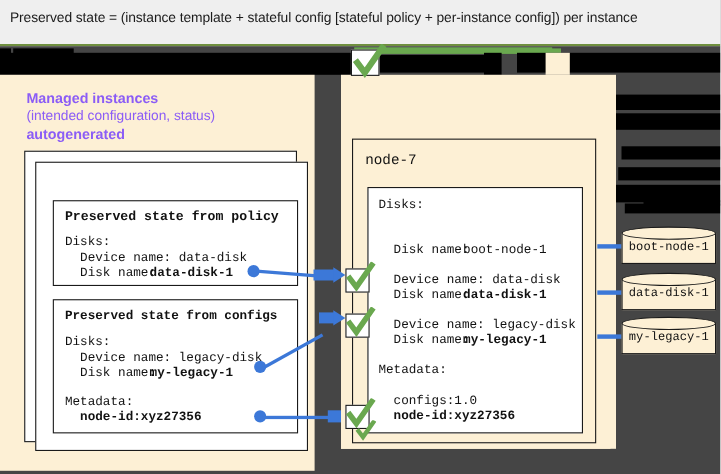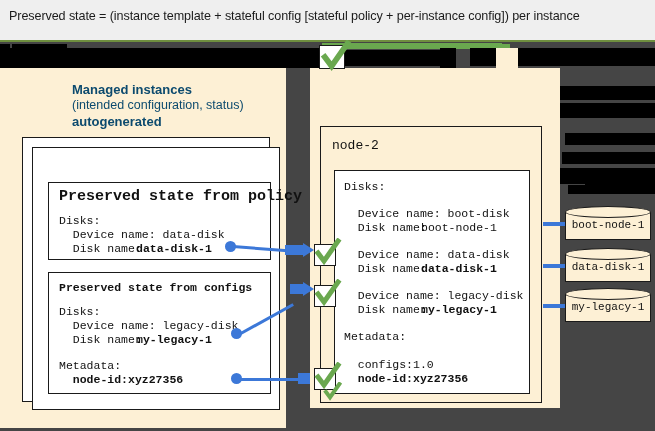--- a/index.html
+++ b/index.html
@@ -78,23 +78,22 @@
     position: absolute;
     background: #fdf0d5;
     border: 1px solid #1a1a1a;
     box-sizing: border-box;
   }
 
   
   .sans {
     position: absolute;
     font-family: "Liberation Sans", sans-serif;
-    color: #0c4a6e;
+    color: #8b5cf6;
     white-space: pre;
-    margin-left: 48px;
   }
   .mono {
     position: absolute;
     font-family: "Liberation Mono", "DejaVu Sans Mono", monospace;
     color: #111111;
     white-space: pre;
     line-height: 14px;
   }
   .b { font-weight: bold; }
 
@@ -221,46 +220,45 @@
   <div class="sans b" style="left:24px; top:82px; font-size:13px;">Managed instances</div>
   <div class="sans" style="left:24px; top:98px; font-size:12.5px;">(intended configuration, status)</div>
   <div class="sans b" style="left:24px; top:114px; font-size:13px;">autogenerated</div>
 
   <div class="wbox" style="left:22px; top:137px; width:248px; height:265px;"></div>
 
   <div class="wbox" style="left:32px; top:147px; width:248px; height:263px;"></div>
 
 
   <div class="wbox" style="left:48px; top:182px; width:223px; height:78px;"></div>
-  <div class="mono b" style="left:59px; top:190px; font-size:15px;">Preserved state from policy</div>
+  <div class="mono b" style="left:59px; top:190px; font-size:12px;">Preserved state from policy</div>
   <div class="mono" style="left:59px; top:214px; font-size:11.5px;">Disks:</div>
   <div class="mono" style="left:59px; top:228px; font-size:11.5px;">  Device name: data-disk</div>
   <div class="mono" style="left:59px; top:242px; font-size:11.5px;">  Disk name: </div>
   <div class="mono b" style="left:136px; top:242px; font-size:11.5px;">data-disk-1</div>
 
   <div class="wbox" style="left:48px; top:272px; width:223px; height:122px;"></div>
   <div class="mono b" style="left:59px; top:281px; font-size:11.5px;">Preserved state from configs</div>
   <div class="mono" style="left:59px; top:305px; font-size:11.5px;">Disks:</div>
   <div class="mono" style="left:59px; top:319px; font-size:11.5px;">  Device name: legacy-disk</div>
   <div class="mono" style="left:59px; top:333px; font-size:11.5px;">  Disk name: </div>
   <div class="mono b" style="left:136px; top:333px; font-size:11.5px;">my-legacy-1</div>
   <div class="mono" style="left:59px; top:359px; font-size:11.5px;">Metadata:</div>
   <div class="mono b" style="left:59px; top:373px; font-size:11.5px;">  node-id:xyz27356</div>
 
   <div class="cream" style="left:310px; top:68px; width:250px; height:340px;"></div>
   <div class="cream" style="left:310px; top:118px; width:245px; height:290px;"></div>
 
   <div class="creambox" style="left:320px; top:126px; width:222px; height:277px;"></div>
-  <div class="mono" style="left:332px; top:139px; font-size:13px;">node-2</div>
+  <div class="mono" style="left:332px; top:139px; font-size:13px;">node-7</div>
 
   <div class="wbox" style="left:334px; top:170px; width:196px; height:224px;"></div>
 
   <div class="mono" style="left:344px; top:180px; font-size:11.5px;">Disks:</div>
 
-  <div class="mono" style="left:344px; top:207px; font-size:11.5px;">  Device name: boot-disk</div>
   <div class="mono" style="left:344px; top:221px; font-size:11.5px;">  Disk name: </div>
   <div class="mono" style="left:421px; top:221px; font-size:11.5px;">boot-node-1</div>
 
   <div class="mono" style="left:344px; top:248px; font-size:11.5px;">  Device name: data-disk</div>
   <div class="mono" style="left:344px; top:262px; font-size:11.5px;">  Disk name: </div>
   <div class="mono b" style="left:421px; top:262px; font-size:11.5px;">data-disk-1</div>
 
   <div class="mono" style="left:344px; top:289px; font-size:11.5px;">  Device name: legacy-disk</div>
   <div class="mono" style="left:344px; top:303px; font-size:11.5px;">  Disk name: </div>
   <div class="mono b" style="left:421px; top:303px; font-size:11.5px;">my-legacy-1</div>

